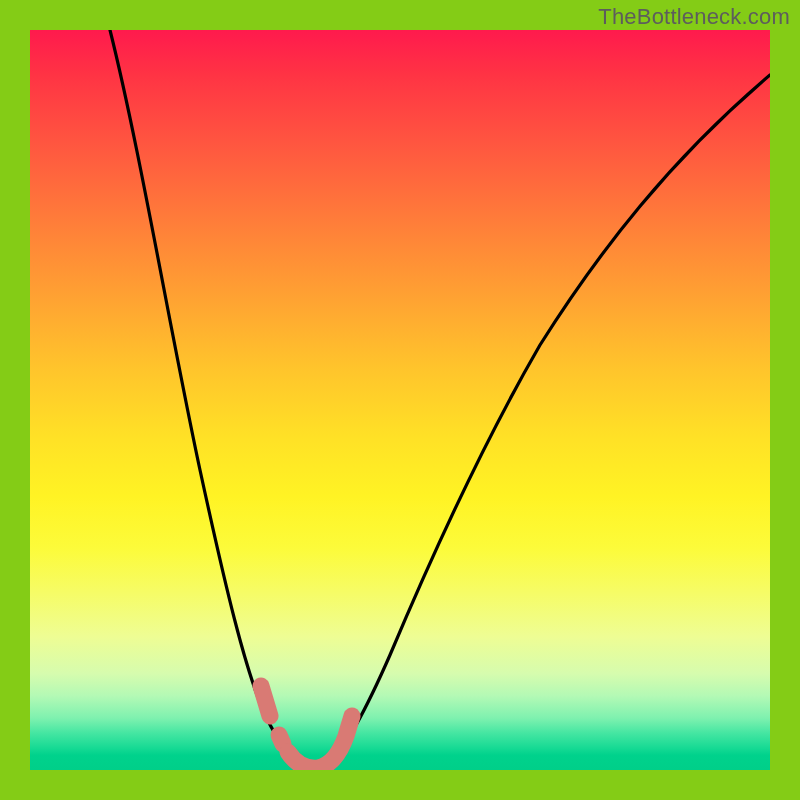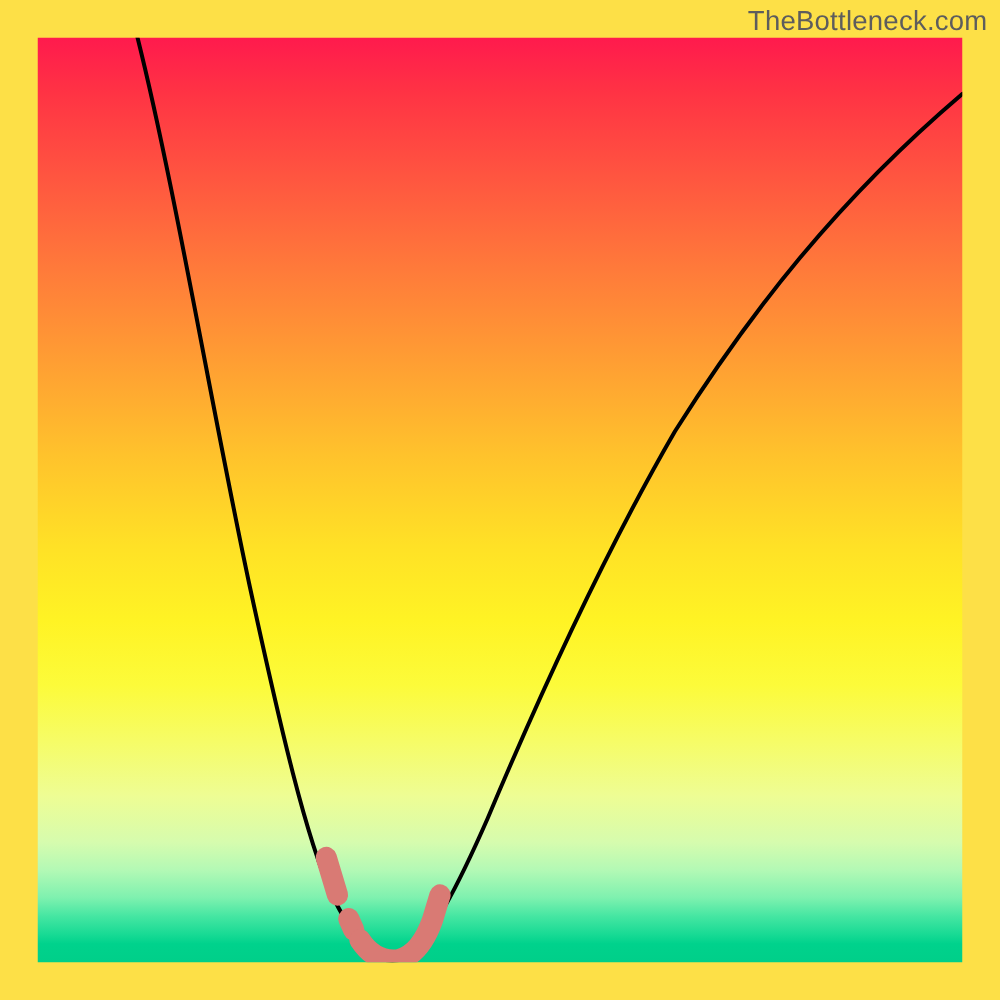--- a/index.html
+++ b/index.html
@@ -7,21 +7,21 @@
     padding: 0;
     width: 800px;
     height: 800px;
     background: #000;
     overflow: hidden;
     font-family: Arial, Helvetica, sans-serif;
   }
   .frame {
     position: absolute;
     inset: 0;
-    background: #fde047;
+    background: #84cc16;
   }
   .plot-area {
     position: absolute;
     left: 30px;
     top: 30px;
     width: 740px;
     height: 740px;
     overflow: hidden;
   }
   .gradient {

